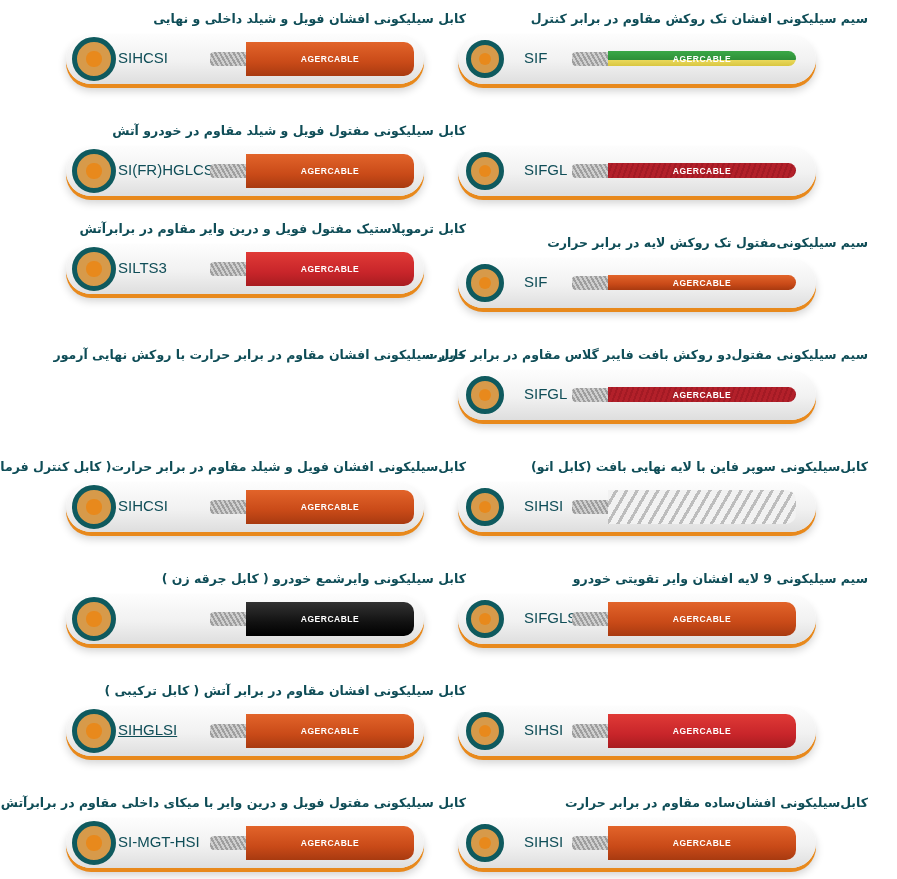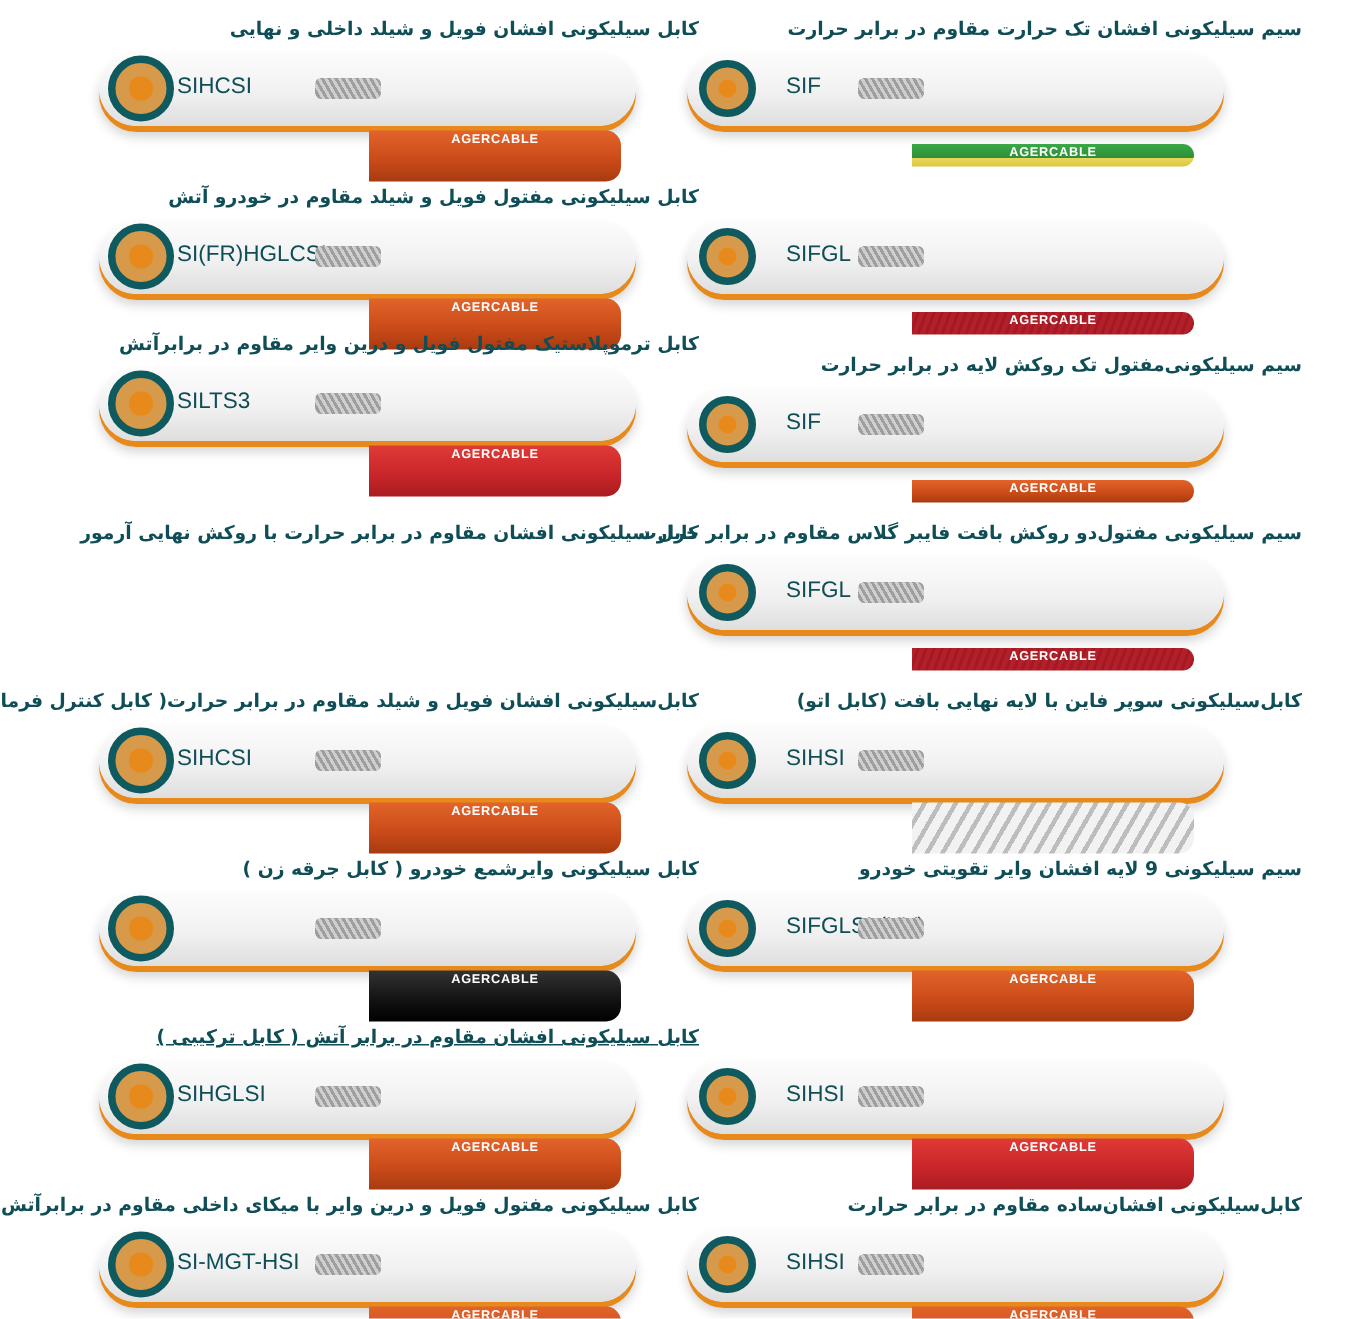--- a/index.html
+++ b/index.html
@@ -25,21 +25,21 @@
   }
   .badge.large { left: 6px; top: 3px; width: 44px; height: 44px; }
   .badge .dot { position: absolute; border-radius: 50%; background: #e8891c; }
   .code {
     position: absolute; top: 15px;
     font-family: "Liberation Sans", sans-serif; font-size: 15px; color: #0f4d57;
     white-space: nowrap;
   }
   .cable {
     position: absolute; border-radius: 0 10px 10px 0;
-    display: flex; justify-content: center; margin-top: 45px;
+    display: flex; align-items: center; justify-content: center;
   }
   .cable-brand {
     font-family: "Liberation Sans", sans-serif; font-size: 8.5px; font-weight: bold;
     color: #ffffff; letter-spacing: 0.5px;
   }
   .cable-core {
     position: absolute; border-radius: 4px;
     background: repeating-linear-gradient(60deg, #cfcfcf 0 2px, #9e9e9e 2px 4px);
   }
 </style>
@@ -109,47 +109,47 @@
           <span class="dot" style="width: 15.3px; height: 15.3px; left: 9.35px; top: 9.35px;"></span>
         </div>
         <span class="code" style="left: 52px;"></span>
         <div class="cable-core" style="left: 144px; top: 18px; width: 44px; height: 14px;"></div>
         <div class="cable" style="left: 180px; width: 168px; top: 8px; height: 34px; background: linear-gradient(rgb(51, 51, 51) 0%, rgb(17, 17, 17) 60%, rgb(0, 0, 0) 100%);">
           <span class="cable-brand">AGERCABLE</span>
         </div>
       </div>
     </div>
     <div class="card" style="left: 66px; top: 682px;">
-      <div class="card-title" style="right: -20px; text-decoration: underline;">کابل سیلیکونی افشان مقاوم در برابر آتش ( کابل ترکیبی )</div>
-      <div class="pill">
-        <div class="badge large">
-          <span class="dot" style="width: 15.3px; height: 15.3px; left: 9.35px; top: 9.35px;"></span>
-        </div>
-        <span class="code" style="left: 52px;">SIHGLSI</span>
+      <div class="card-title" style="right: -20px;">کابل سیلیکونی افشان مقاوم در برابر آتش ( کابل ترکیبی )</div>
+      <div class="pill">
+        <div class="badge large">
+          <span class="dot" style="width: 15.3px; height: 15.3px; left: 9.35px; top: 9.35px;"></span>
+        </div>
+        <span class="code" style="left: 52px; text-decoration: underline;">SIHGLSI</span>
         <div class="cable-core" style="left: 144px; top: 18px; width: 44px; height: 14px;"></div>
         <div class="cable" style="left: 180px; width: 168px; top: 8px; height: 34px; background: linear-gradient(rgb(226, 100, 42) 0%, rgb(201, 74, 24) 60%, rgb(168, 58, 16) 100%);">
           <span class="cable-brand">AGERCABLE</span>
         </div>
       </div>
     </div>
     <div class="card" style="left: 66px; top: 794px;">
       <div class="card-title" style="right: -20px;">کابل سیلیکونی مفتول فویل و درین وایر با میکای داخلی مقاوم در برابرآتش</div>
       <div class="pill">
         <div class="badge large">
           <span class="dot" style="width: 15.3px; height: 15.3px; left: 9.35px; top: 9.35px;"></span>
         </div>
         <span class="code" style="left: 52px;">SI-MGT-HSI</span>
         <div class="cable-core" style="left: 144px; top: 18px; width: 44px; height: 14px;"></div>
         <div class="cable" style="left: 180px; width: 168px; top: 8px; height: 34px; background: linear-gradient(rgb(226, 100, 42) 0%, rgb(201, 74, 24) 60%, rgb(168, 58, 16) 100%);">
           <span class="cable-brand">AGERCABLE</span>
         </div>
       </div>
     </div>
     <div class="card" style="left: 458px; top: 10px;">
-      <div class="card-title" style="right: -30px;">سیم سیلیکونی افشان تک حرارت مقاوم در برابر حرارت</div>
+      <div class="card-title" style="right: -30px;">سیم سیلیکونی افشان تک روکش مقاوم در برابر کنترل</div>
       <div class="pill">
         <div class="badge">
           <span class="dot" style="width: 12.6px; height: 12.6px; left: 7.7px; top: 7.7px;"></span>
         </div>
         <span class="code" style="left: 66px;">SIF</span>
         <div class="cable-core" style="left: 114px; top: 18px; width: 44px; height: 14px;"></div>
         <div class="cable" style="left: 150px; width: 188px; top: 17px; height: 15px; background: linear-gradient(rgb(58, 168, 71) 0%, rgb(46, 143, 56) 60%, rgb(233, 216, 90) 62%, rgb(217, 198, 64) 100%);">
           <span class="cable-brand">AGERCABLE</span>
         </div>
       </div>

